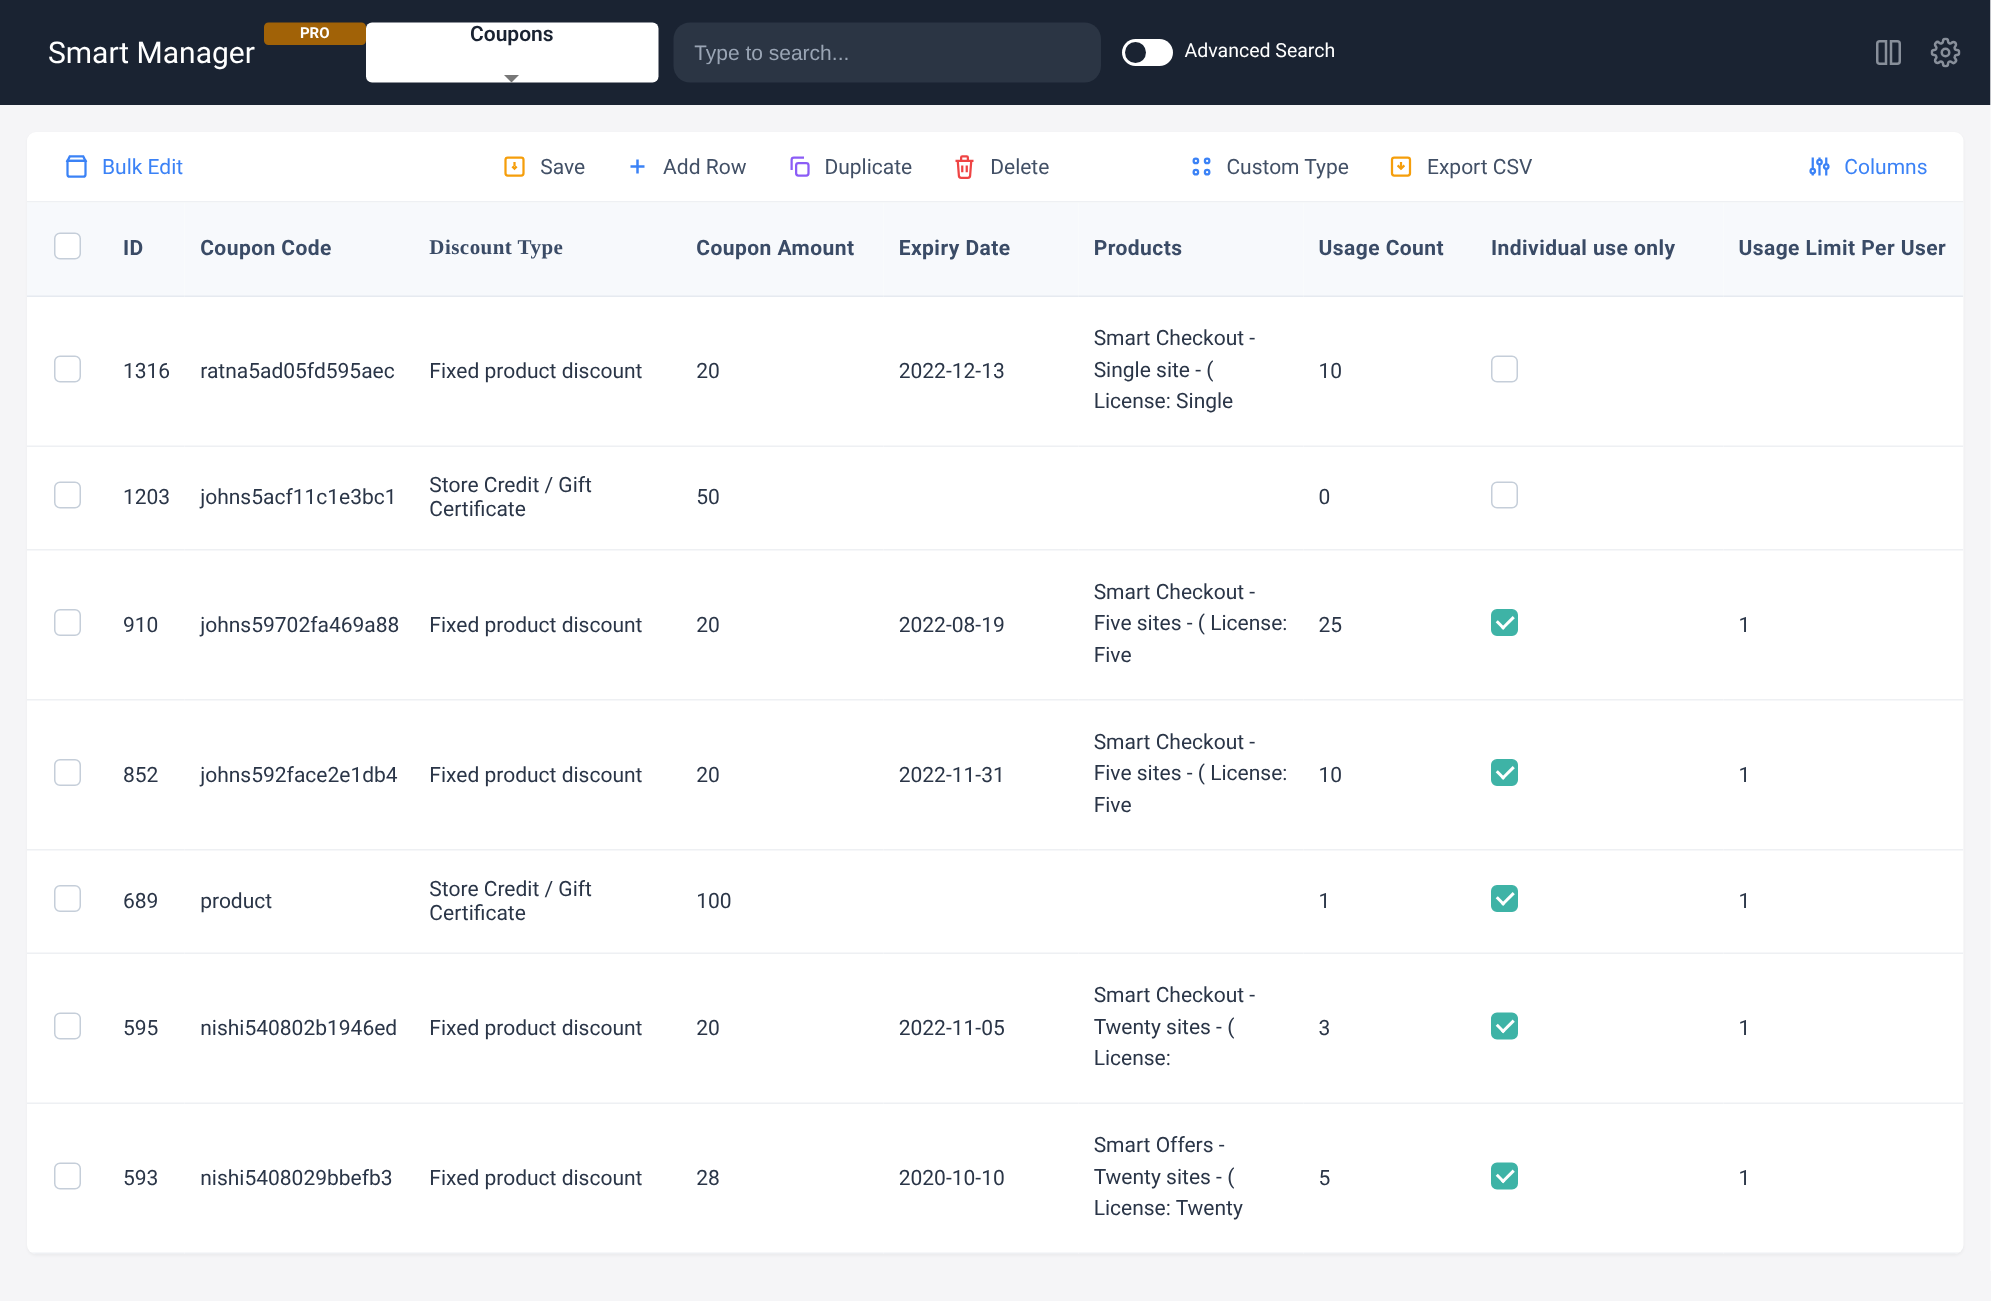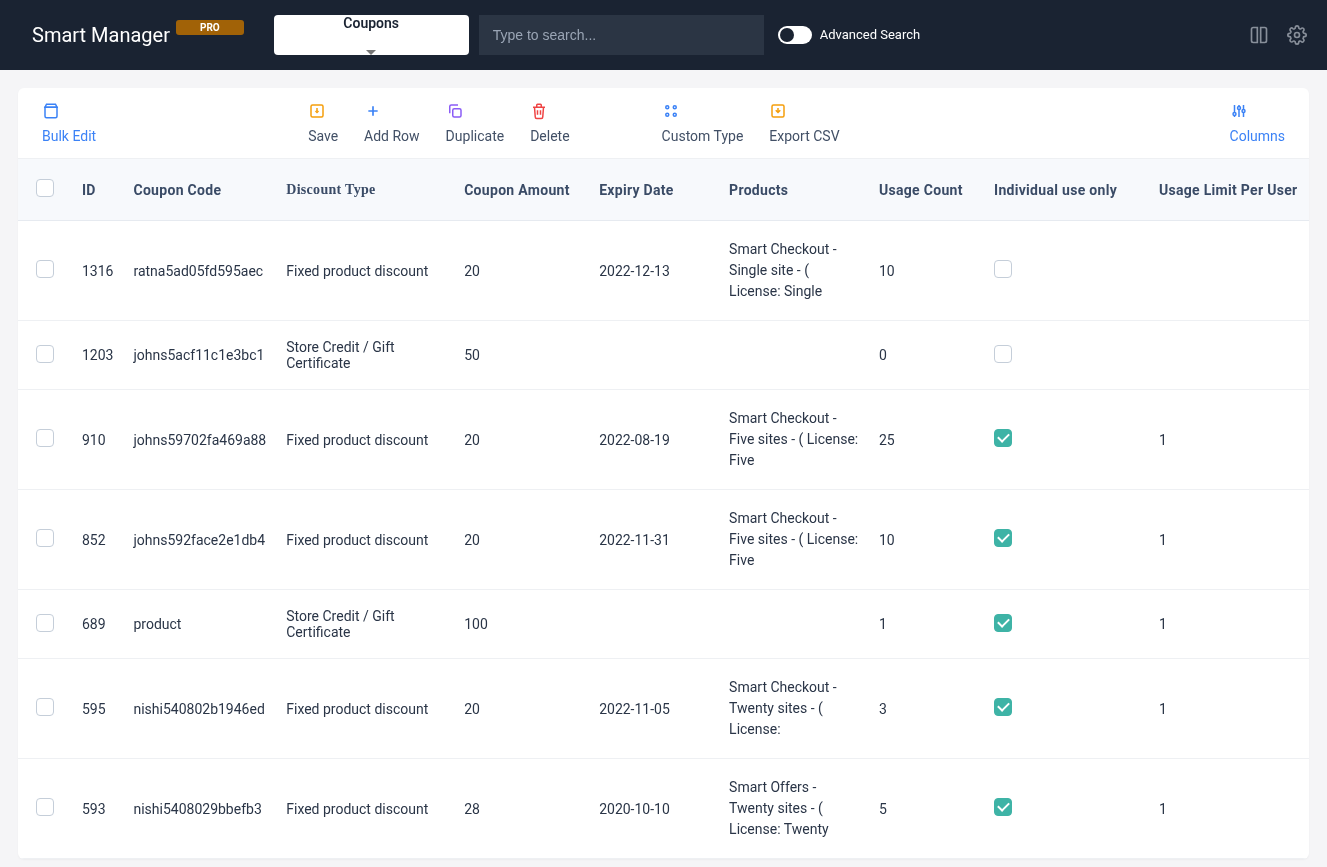--- a/index.html
+++ b/index.html
@@ -1,39 +1,39 @@
 <!DOCTYPE html>
 <html><head>
 <meta charset="utf-8">
 <style>
   * { box-sizing: border-box; margin: 0; padding: 0; }
   body { font-family: -apple-system, BlinkMacSystemFont, "Segoe UI", Roboto, sans-serif; background: #f5f5f7; color: #333; font-size: 14px; width: 1327px; }
   
   
   .header { background: #1a2332; height: 70px; display: flex; align-items: center; padding: 0 20px 0 32px; }
-  .brand { color: #fff; font-size: 20px; font-weight: 400; display: flex; align-items: center; gap: 6px; margin-right: 30px; }
+  .brand { color: #fff; font-size: 20px; font-weight: 400; display: flex; align-items: flex-start; gap: 6px; }
   .pro-badge { background: #a16207; color: #fff; font-size: 10px; font-weight: 700; padding: 2px 24px; border-radius: 3px; position: relative; top: -8px; }
   .dropdown { background: #fff; border-radius: 4px; padding: 0 12px; height: 40px; display: flex; align-items: center; justify-content: space-between; width: 195px; margin-right: 10px; cursor: pointer; flex-direction: column; }
   .dropdown-label { font-weight: 600; color: #1a2332; }
   .dropdown-caret { width: 0; height: 0; border-left: 5px solid transparent; border-right: 5px solid transparent; border-top: 5px solid #777; }
-  .search-box { background: #2b3544; border: none; border-radius: 0; height: 40px; width: 285px; padding: 0 14px; color: #aab; font-size: 14px; margin-right: 14px; }
+  .search-box { background: #2b3544; border: none; border-radius: 11px; height: 40px; width: 285px; padding: 0 14px; color: #aab; font-size: 14px; margin-right: 14px; }
   .search-box::placeholder { color: #9aa5b5; }
   .toggle-wrap { display: flex; align-items: center; gap: 8px; }
   .toggle { width: 34px; height: 18px; background: #fff; border-radius: 10px; position: relative; cursor: pointer; }
   .toggle-knob { width: 14px; height: 14px; background: #1a2332; border-radius: 50%; position: absolute; top: 2px; left: 2px; }
   .toggle-label { color: #fff; font-size: 13px; line-height: 1.3; }
   .header-spacer { flex: 1; }
   .header-icon { color: #888f9a; margin-left: 18px; cursor: pointer; }
   
   
   .card { background: #fff; margin: 18px; border-radius: 6px; overflow: hidden; box-shadow: 0 1px 2px rgba(0,0,0,0.04); }
   
   
   .toolbar { display: flex; align-items: center; padding: 14px 24px; gap: 26px; border-bottom: 1px solid #eef0f3; }
-  .tool { display: flex; align-items: flex-start; gap: 8px; color: #425066; font-size: 14px; cursor: pointer; flex-direction: column; }
+  .tool { display: flex; align-items: flex-end; gap: 8px; color: #425066; font-size: 14px; cursor: pointer; }
   .tool-blue .ticon { color: #3b82f6; }
   .tool-purple .ticon { color: #8b5cf6; }
   .tool-red .ticon { color: #ef4444; }
   .tool-orange .ticon { color: #f59e0b; }
   .ticon { display: inline-flex; width: 18px; height: 18px; align-items: center; justify-content: center; }
   .toolbar-gap-1 { width: 160px; }
   .toolbar-gap-2 { width: 40px; }
   .toolbar-spacer { flex: 1; }
   
   

